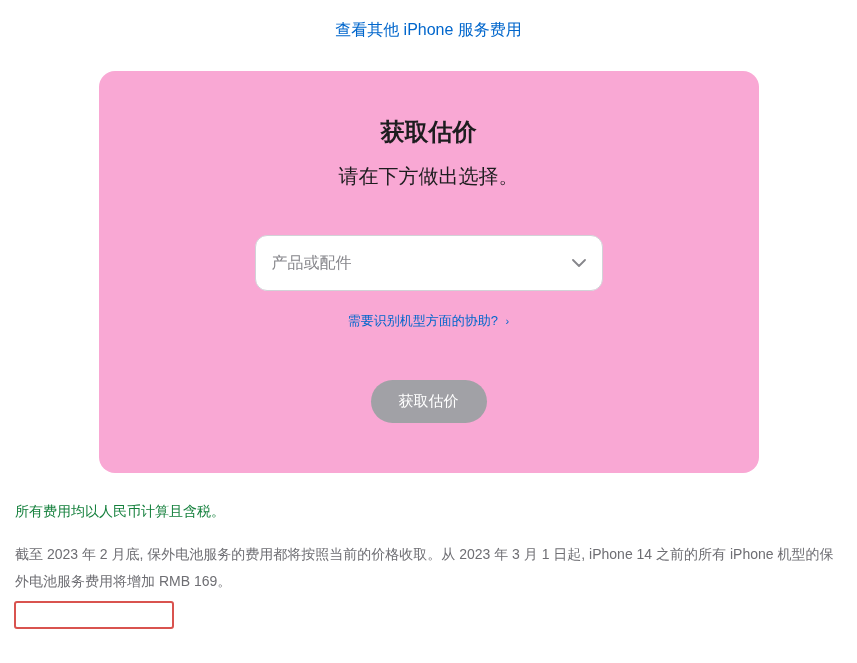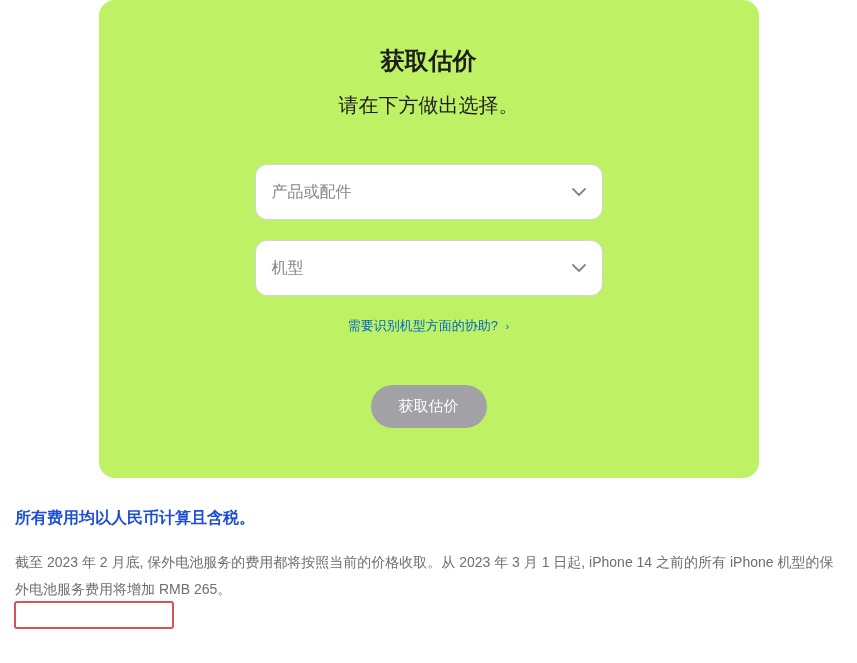--- a/index.html
+++ b/index.html
@@ -21,21 +21,21 @@
     .top-link {
       text-align: center;
       padding: 20px 0 30px 0;
     }
     .top-link a {
       color: #0066cc;
       text-decoration: none;
       font-size: 16px;
     }
     .card {
-      background: #bef264;
+      background: #f9a8d4;
       border-radius: 16px;
       width: 660px;
       margin: 0 auto;
       padding: 45px 40px 50px 40px;
       text-align: center;
     }
     .card-title {
       font-size: 24px;
       font-weight: 600;
       color: #1d1d1f;
@@ -96,24 +96,23 @@
       border-radius: 22px;
       padding: 12px 28px;
       font-size: 15px;
       cursor: pointer;
     }
     .footer-text {
       margin-top: 30px;
       padding: 0 5px;
     }
     .footer-line1 {
-      font-size: 16px;
-      color: #1d4ed8;
+      font-size: 14px;
+      color: #15803d;
       margin-bottom: 20px;
-      font-weight: bold;
     }
     .footer-line2 {
       font-size: 14px;
       color: #6e6e73;
       line-height: 1.9;
       position: relative;
     }
     .highlight-box {
       position: absolute;
       border: 2px solid #d9534f;
@@ -122,52 +121,47 @@
       top: 601px;
       width: 160px;
       height: 28px;
       pointer-events: none;
     }
   </style>
 </head>
 <body>
 
 <div class="container">
+  <div class="top-link">
+    <a href="#">查看其他 iPhone 服务费用</a>
+  </div>
 
   <div class="card">
     <h2 class="card-title">获取估价</h2>
     <p class="card-subtitle">请在下方做出选择。</p>
 
     <div class="select-wrapper">
       <div class="select-box">
         <span>产品或配件</span>
         <svg class="chevron" viewBox="0 0 14 8" fill="none">
           <path d="M1 1L7 7L13 1" stroke="#86868b" stroke-width="1.8" stroke-linecap="round" stroke-linejoin="round"></path>
         </svg>
       </div>
     </div>
 
-    <div class="select-wrapper">
-      <div class="select-box">
-        <span>机型</span>
-        <svg class="chevron" viewBox="0 0 14 8" fill="none">
-          <path d="M1 1L7 7L13 1" stroke="#86868b" stroke-width="1.8" stroke-linecap="round" stroke-linejoin="round"></path>
-        </svg>
-      </div>
-    </div>
 
     <div class="help-link">
       <a href="#">
         <span>需要识别机型方面的协助?</span>
         <span class="chevron-right">›</span>
       </a>
     </div>
 
     <button class="submit-btn">获取估价</button>
   </div>
 
   <div class="footer-text">
     <p class="footer-line1">所有费用均以人民币计算且含税。</p>
-    <p class="footer-line2">截至 2023 年 2 月底, 保外电池服务的费用都将按照当前的价格收取。从 2023 年 3 月 1 日起, iPhone 14 之前的所有 iPhone 机型的保外电池服务费用将增加 RMB 265。</p>
+    <p class="footer-line2">截至 2023 年 2 月底, 保外电池服务的费用都将按照当前的价格收取。从 2023 年 3 月 1 日起, iPhone 14 之前的所有 iPhone 机型的保外电池服务费用将增加 RMB 169。</p>
   </div>
 </div>
 
 <div class="highlight-box"></div>
 
 </body></html>

